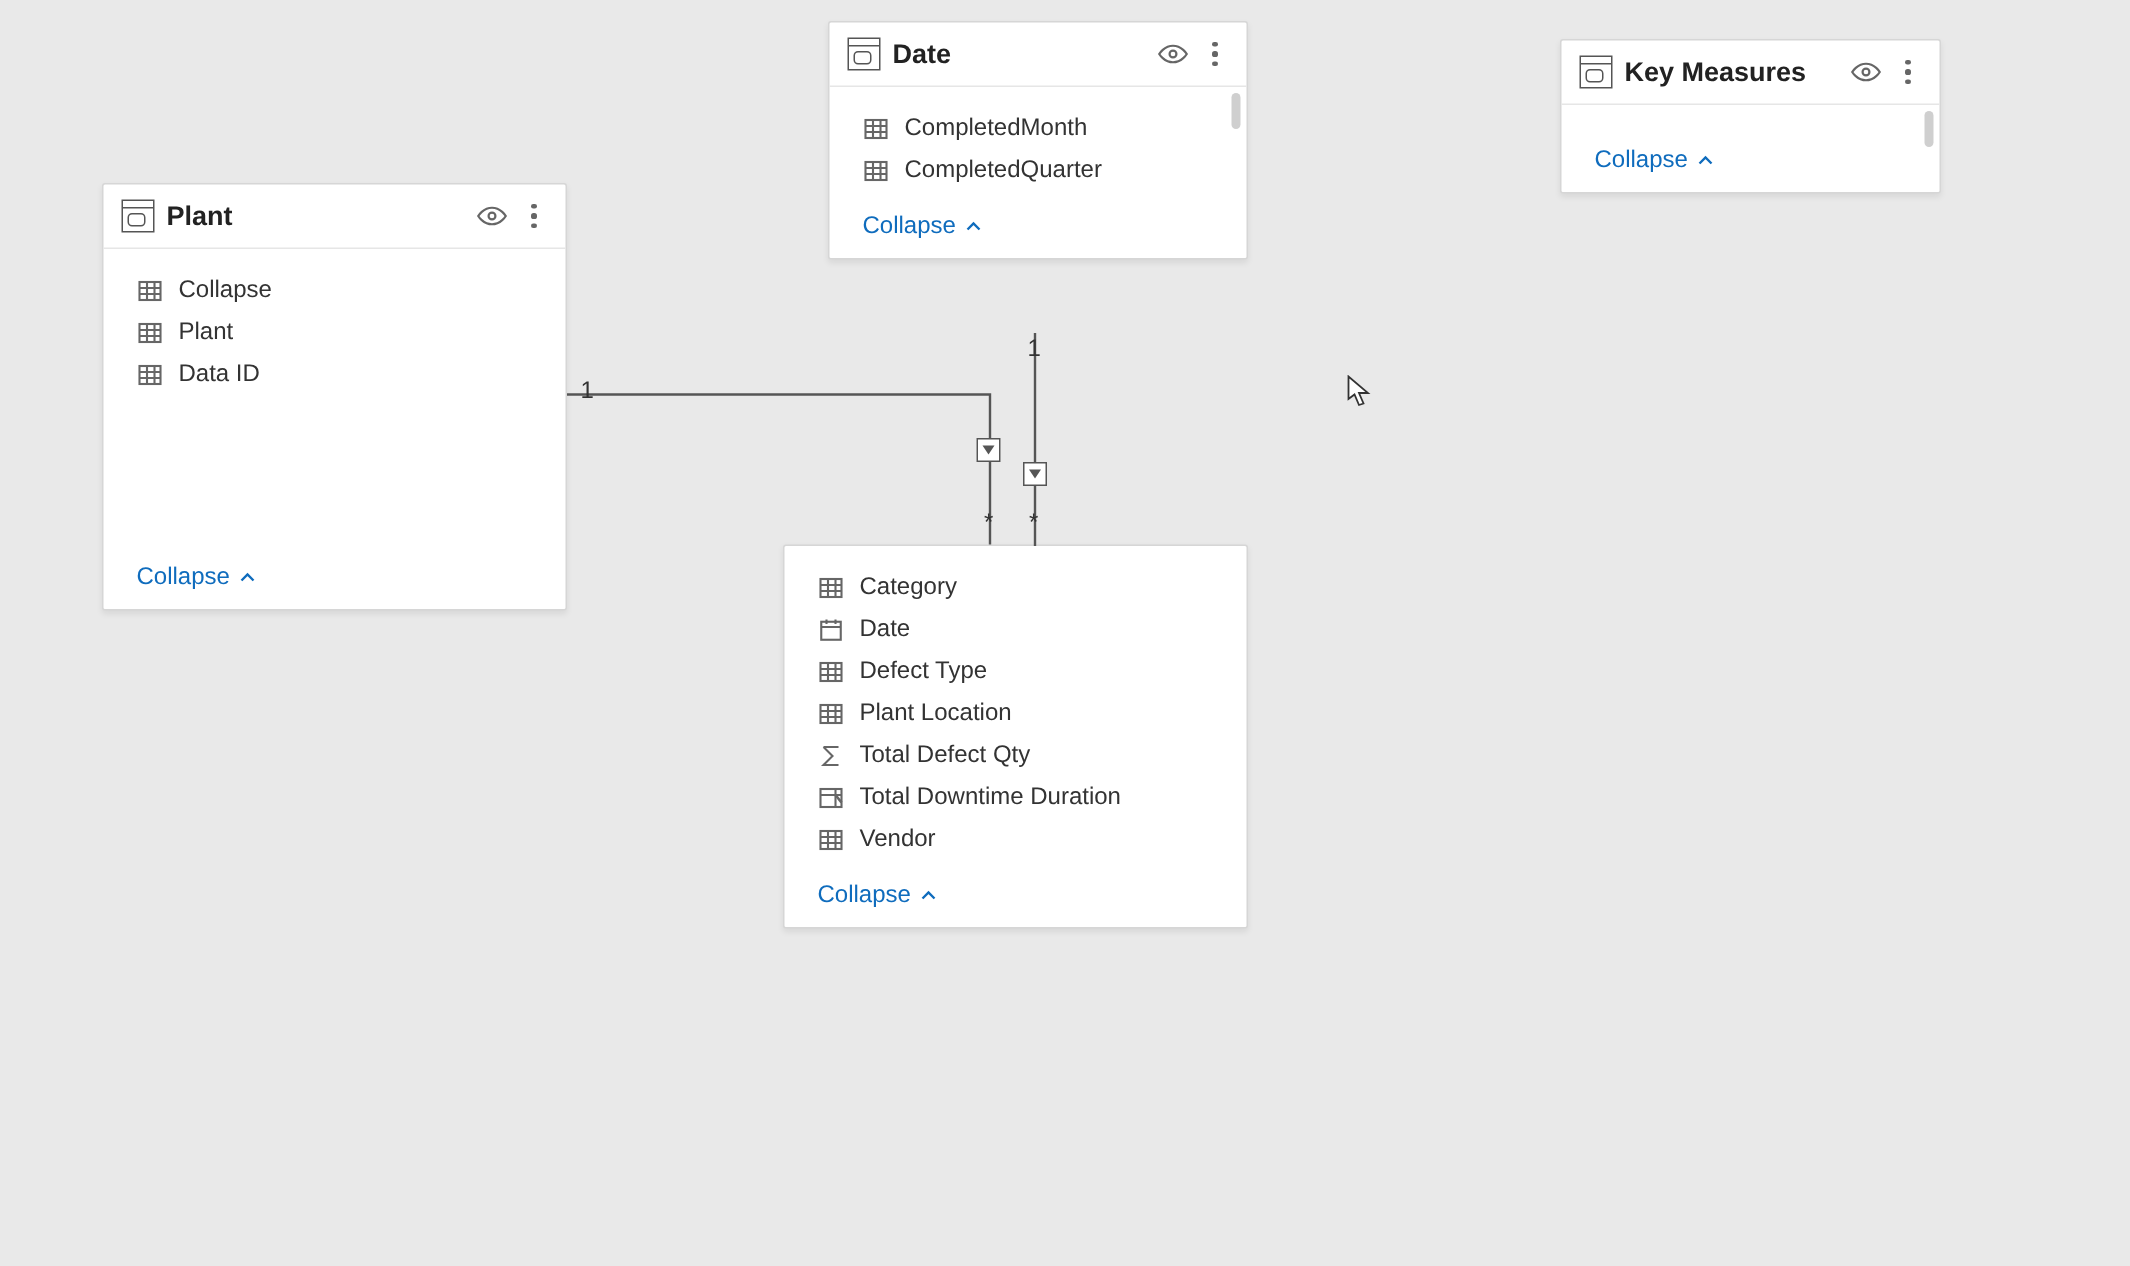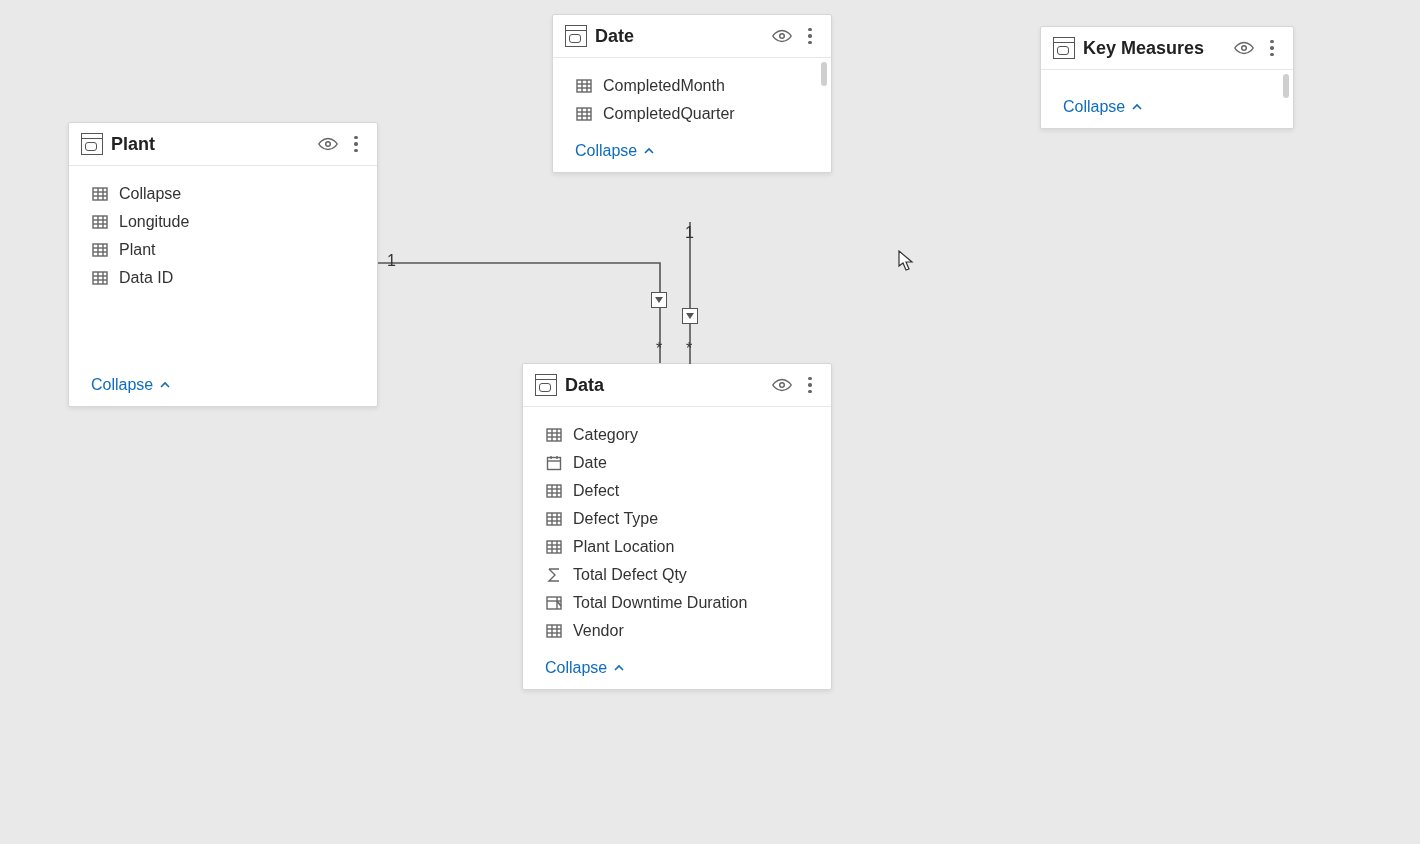--- a/index.html
+++ b/index.html
@@ -190,32 +190,20 @@
       <div class="field-row">
         <span class="field-icon">
           <svg width="18" height="18" viewBox="0 0 18 18" fill="none" stroke="#666" stroke-width="1.4">
             <rect x="2" y="3" width="14" height="12"></rect>
             <line x1="2" y1="7" x2="16" y2="7"></line>
             <line x1="2" y1="11" x2="16" y2="11"></line>
             <line x1="7" y1="3" x2="7" y2="15"></line>
             <line x1="12" y1="3" x2="12" y2="15"></line>
           </svg>
         </span>
-        <span>Longitude</span>
-      </div>
-      <div class="field-row">
-        <span class="field-icon">
-          <svg width="18" height="18" viewBox="0 0 18 18" fill="none" stroke="#666" stroke-width="1.4">
-            <rect x="2" y="3" width="14" height="12"></rect>
-            <line x1="2" y1="7" x2="16" y2="7"></line>
-            <line x1="2" y1="11" x2="16" y2="11"></line>
-            <line x1="7" y1="3" x2="7" y2="15"></line>
-            <line x1="12" y1="3" x2="12" y2="15"></line>
-          </svg>
-        </span>
         <span>Plant</span>
       </div>
       <div class="field-row">
         <span class="field-icon">
           <svg width="18" height="18" viewBox="0 0 18 18" fill="none" stroke="#666" stroke-width="1.4">
             <rect x="2" y="3" width="14" height="12"></rect>
             <line x1="2" y1="7" x2="16" y2="7"></line>
             <line x1="2" y1="11" x2="16" y2="11"></line>
             <line x1="7" y1="3" x2="7" y2="15"></line>
             <line x1="12" y1="3" x2="12" y2="15"></line>
@@ -280,37 +268,20 @@
     </div>
   <div class="collapse-row">
     <span>Collapse</span>
     <svg width="12" height="12" viewBox="0 0 12 12">
         <path d="M2 8 L6 4 L10 8" fill="none" stroke="#0f6cbd" stroke-width="1.6"></path>
       </svg>
   </div>
 </div>
 
 <div class="table-card" style="left:522px; top:363px; width:310px;">
-  <div class="card-header">
-    <div class="table-icon-box">
-        <div class="inner-cyl"></div>
-      </div>
-    <div class="card-title">Data</div>
-    <div class="eye-icon">
-      <svg width="22" height="22" viewBox="0 0 24 24" fill="none" stroke="#666" stroke-width="1.6">
-          <path d="M2 12s3.5-6 10-6 10 6 10 6-3.5 6-10 6S2 12 2 12z"></path>
-          <circle cx="12" cy="12" r="2.5"></circle>
-        </svg>
-    </div>
-    <div class="dots-icon">
-        <span></span>
-        <span></span>
-        <span></span>
-      </div>
-  </div>
   <div class="fields">
       <div class="field-row">
         <span class="field-icon">
           <svg width="18" height="18" viewBox="0 0 18 18" fill="none" stroke="#666" stroke-width="1.4">
             <rect x="2" y="3" width="14" height="12"></rect>
             <line x1="2" y1="7" x2="16" y2="7"></line>
             <line x1="2" y1="11" x2="16" y2="11"></line>
             <line x1="7" y1="3" x2="7" y2="15"></line>
             <line x1="12" y1="3" x2="12" y2="15"></line>
           </svg>
@@ -320,32 +291,20 @@
       <div class="field-row">
         <span class="field-icon">
           <svg width="18" height="18" viewBox="0 0 18 18" fill="none" stroke="#666" stroke-width="1.4">
             <rect x="2.5" y="3.5" width="13" height="12"></rect>
             <line x1="2.5" y1="7" x2="15.5" y2="7"></line>
             <line x1="6" y1="2" x2="6" y2="5"></line>
             <line x1="12" y1="2" x2="12" y2="5"></line>
           </svg>
         </span>
         <span>Date</span>
-      </div>
-      <div class="field-row">
-        <span class="field-icon">
-          <svg width="18" height="18" viewBox="0 0 18 18" fill="none" stroke="#666" stroke-width="1.4">
-            <rect x="2" y="3" width="14" height="12"></rect>
-            <line x1="2" y1="7" x2="16" y2="7"></line>
-            <line x1="2" y1="11" x2="16" y2="11"></line>
-            <line x1="7" y1="3" x2="7" y2="15"></line>
-            <line x1="12" y1="3" x2="12" y2="15"></line>
-          </svg>
-        </span>
-        <span>Defect</span>
       </div>
       <div class="field-row">
         <span class="field-icon">
           <svg width="18" height="18" viewBox="0 0 18 18" fill="none" stroke="#666" stroke-width="1.4">
             <rect x="2" y="3" width="14" height="12"></rect>
             <line x1="2" y1="7" x2="16" y2="7"></line>
             <line x1="2" y1="11" x2="16" y2="11"></line>
             <line x1="7" y1="3" x2="7" y2="15"></line>
             <line x1="12" y1="3" x2="12" y2="15"></line>
           </svg>

